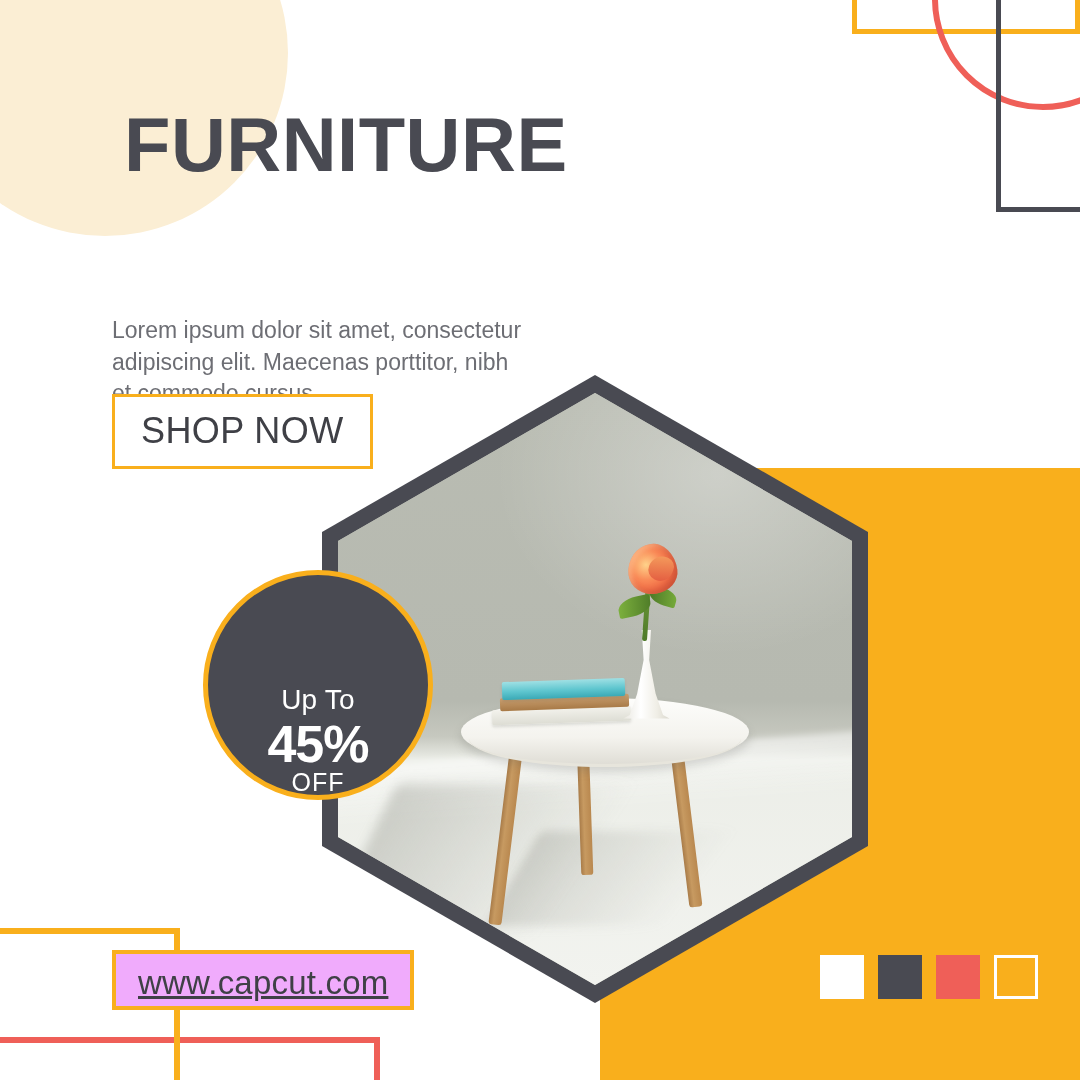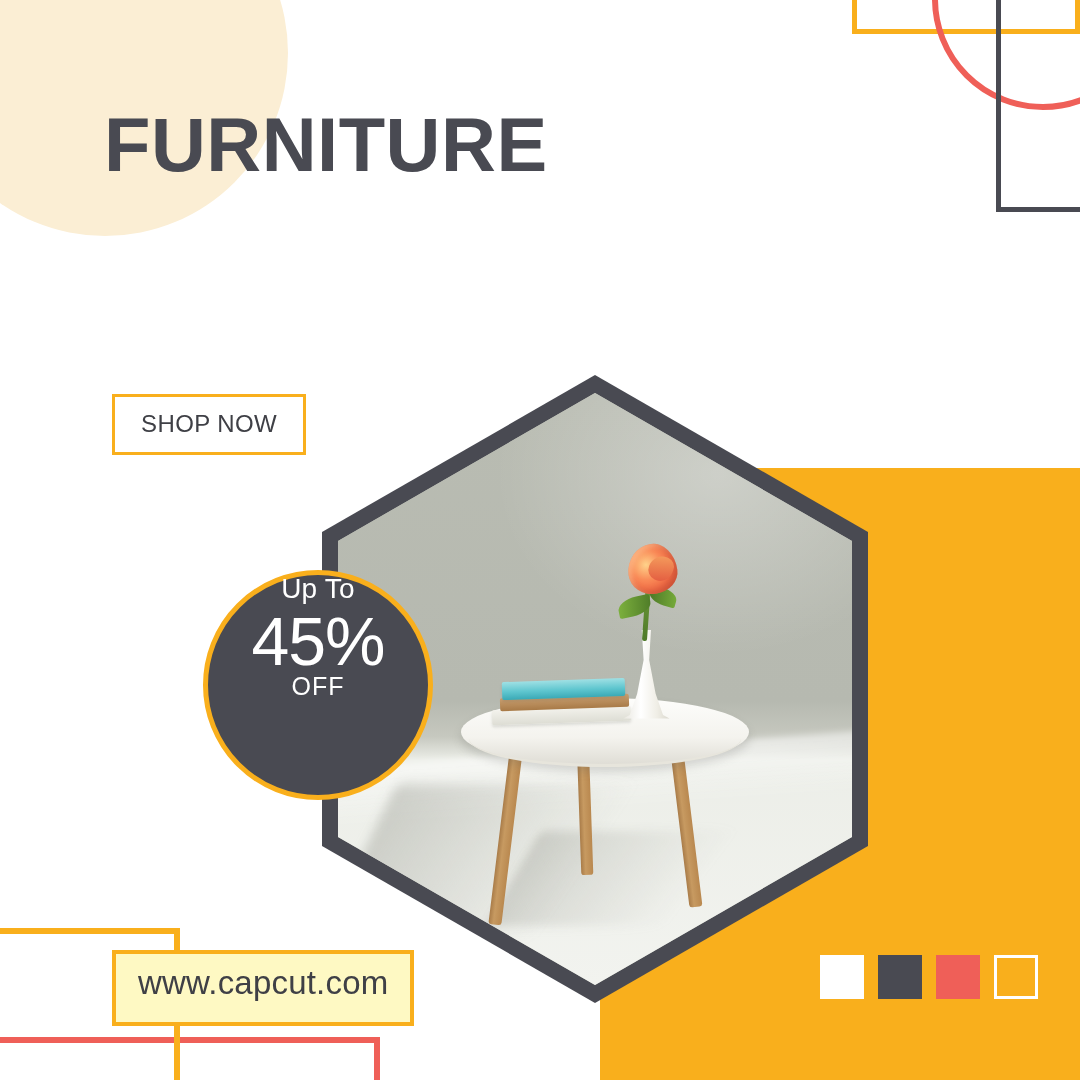--- a/index.html
+++ b/index.html
@@ -271,45 +271,45 @@
     width: 230px;
     height: 230px;
     border-radius: 50%;
     background: #494a52;
     border: 5px solid #f9af1c;
     box-sizing: border-box;
     z-index: 8;
     display: flex;
     flex-direction: column;
     align-items: center;
-    justify-content: flex-start;
+    justify-content: flex-end;
     color: #ffffff;
   }
   .badge-up {
     font-size: 28px;
     letter-spacing: 0.2px;
     line-height: 1;
     margin-bottom: 6px;
   }
   .badge-pct {
-    font-size: 68px;
-    font-weight: 400;
+    font-size: 52px;
+    font-weight: 700;
     line-height: 0.96;
     letter-spacing: -1px;
   }
   .badge-off {
     font-size: 25px;
     letter-spacing: 1px;
     line-height: 1;
   }
 
   
   .headline {
     position: absolute;
-    left: 104px;
+    left: 124px;
     top: 108px;
     z-index: 7;
     color: #494a52;
     font-size: 76px;
     font-weight: 700;
     line-height: 0.98;
     letter-spacing: 0.5px;
   }
   .headline div { white-space: nowrap; }
 
@@ -326,38 +326,39 @@
 
   .shop-btn {
     position: absolute;
     left: 112px;
     top: 394px;
     z-index: 7;
     padding: 13px 26px 14px;
     border: 3px solid #f9af1c;
     background: #ffffff;
     color: #3f4046;
-    font-size: 24px;
+    font-size: 36px;
     letter-spacing: 0.4px;
     box-sizing: border-box;
     cursor: pointer;
   }
 
   .site-box {
     position: absolute;
     left: 112px;
     top: 950px;
     z-index: 9;
-    padding: 10px 22px 20px;
+    padding: 10px 22px 4px;
     border: 4px solid #f9af1c;
-    background: #fef9c3;
+    background: #f0abfc;
     color: #3f4046;
     font-size: 33px;
     letter-spacing: 0.2px;
     box-sizing: border-box;
+    text-decoration: underline;
   }
 
   
   .swatches {
     position: absolute;
     left: 820px;
     top: 955px;
     z-index: 9;
     display: flex;
     gap: 14px;
@@ -420,20 +421,21 @@
   <div class="badge">
     <div class="badge-up">Up To</div>
     <div class="badge-pct">45%</div>
     <div class="badge-off">OFF</div>
   </div>
 
   <div class="headline">
     <div>FURNITURE</div>
   </div>
 
+  <p class="body-copy">Lorem ipsum dolor sit amet, consectetur adipiscing elit. Maecenas porttitor, nibh et commodo cursus.</p>
 
   <div class="shop-btn">SHOP NOW</div>
 
   <div class="site-box">www.capcut.com</div>
 
   <div class="swatches">
     <div class="swatch sw-white"></div>
     <div class="swatch sw-dark"></div>
     <div class="swatch sw-coral"></div>
     <div class="swatch sw-outline"></div>

